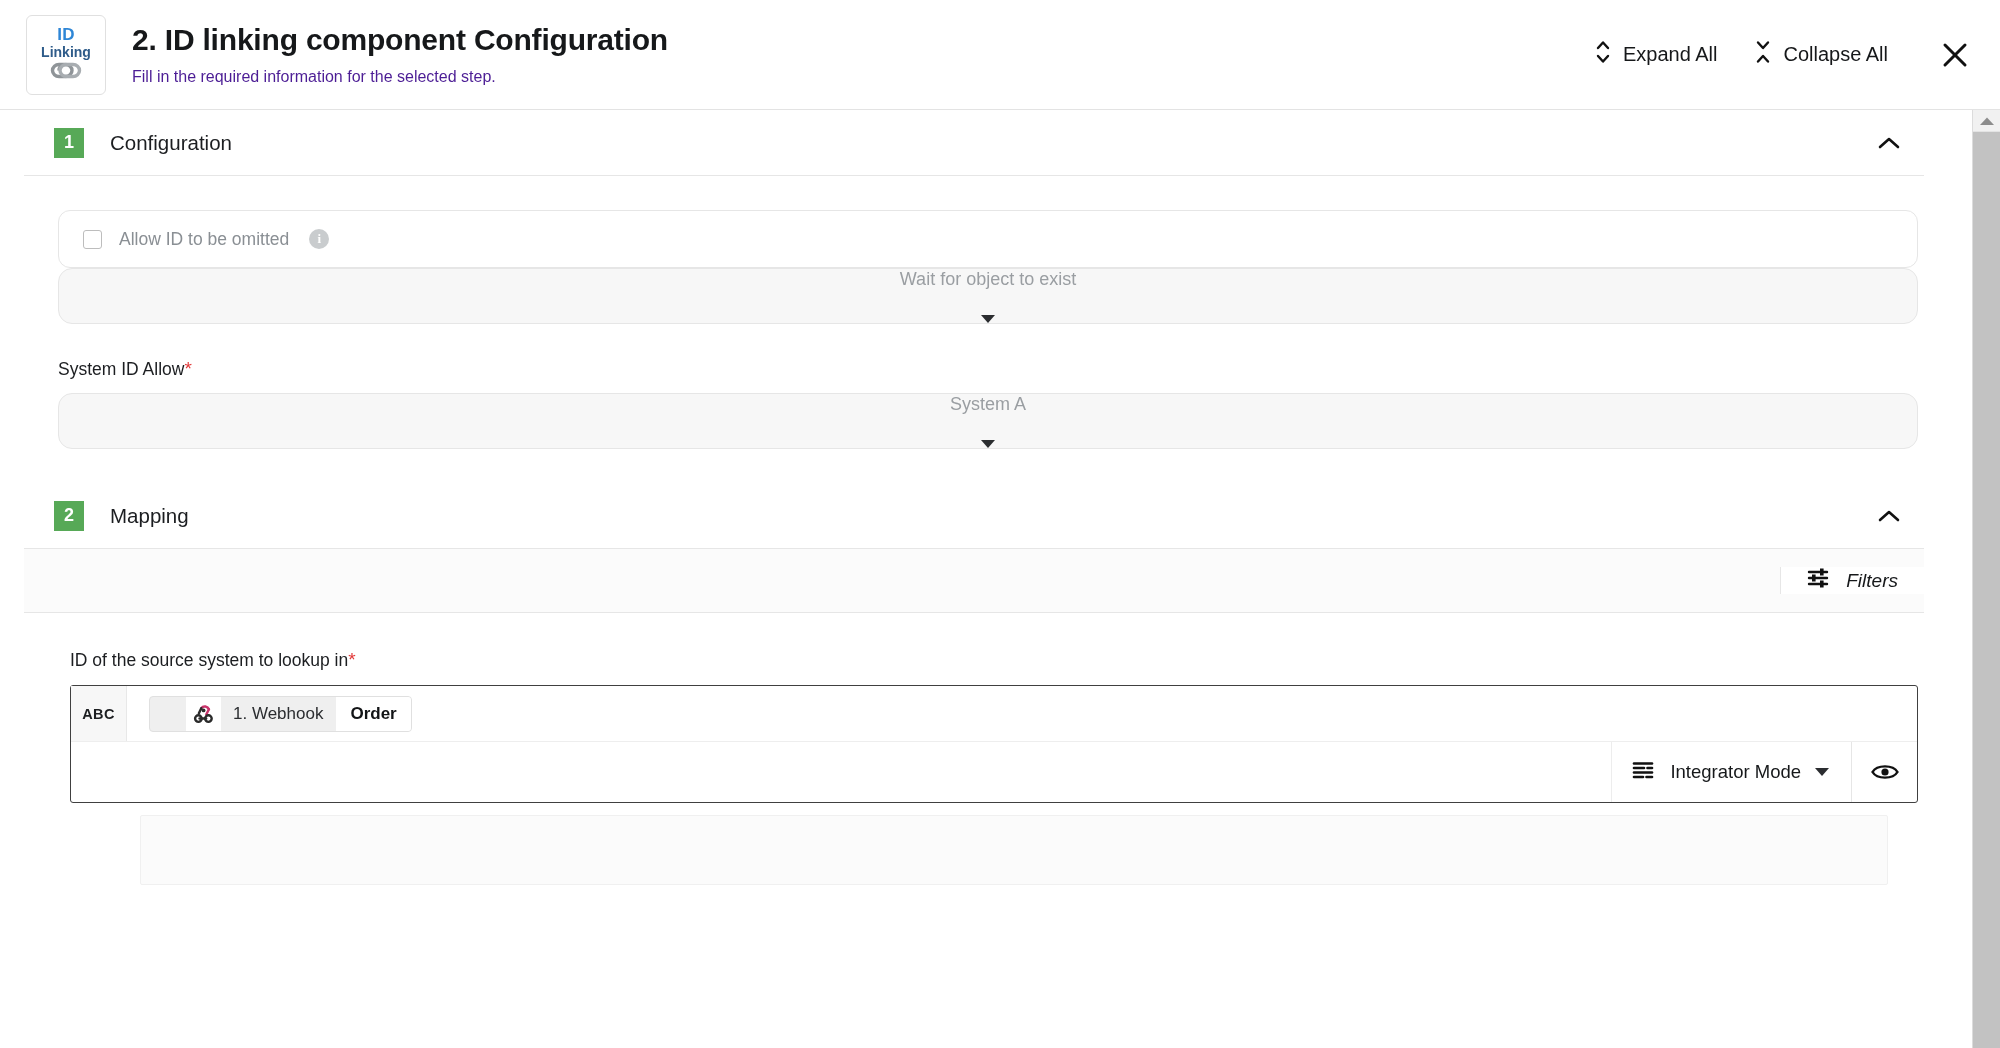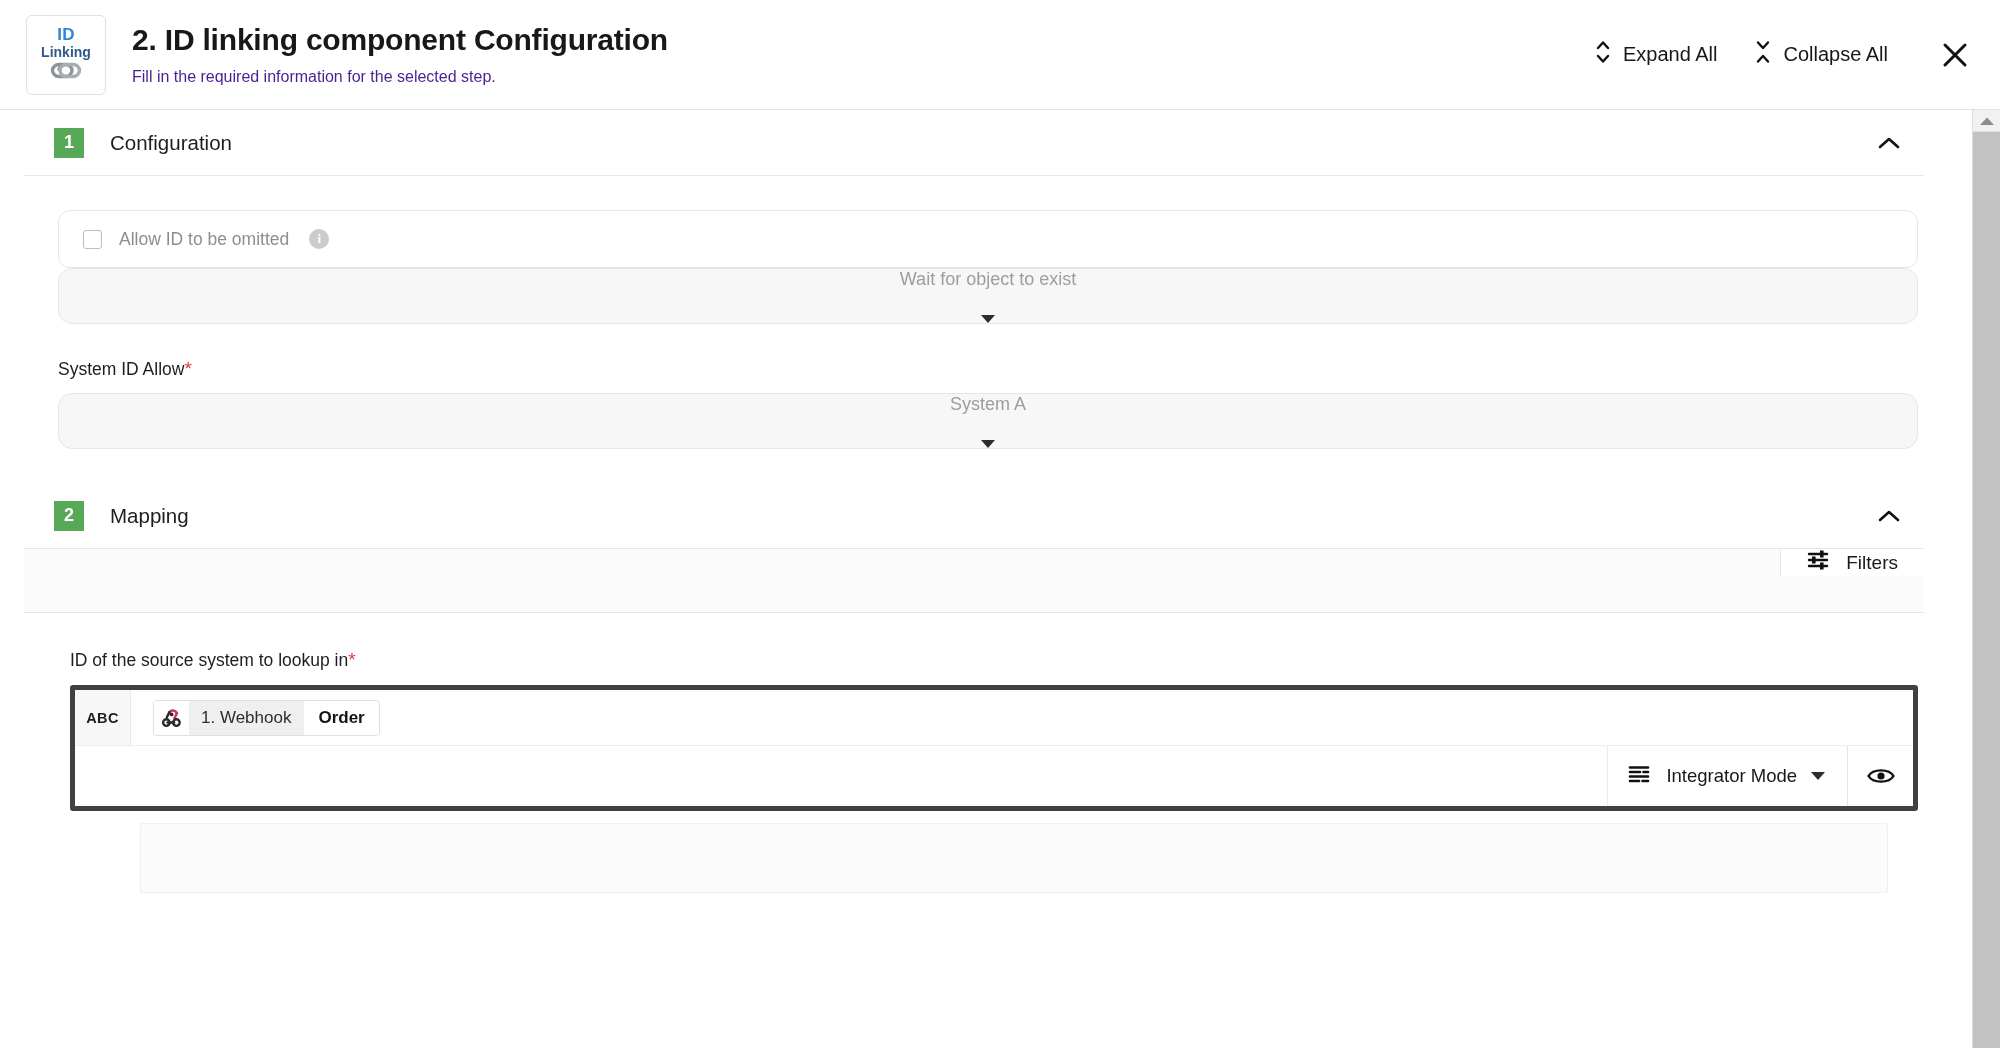--- a/index.html
+++ b/index.html
@@ -190,36 +190,36 @@
   }
 
   .sec1-spacer { height: 34px; }
 
   
   .map-toolbar {
     margin: 0 24px;
     height: 64px;
     background: #fbfbfb;
     border-bottom: 1px solid #e6e6e6;
-    display: flex; align-items: flex-start; justify-content: flex-end;
+    display: flex; align-items: center; justify-content: flex-end; font-style: italic;
   }
   .tb-btn {
     display: flex; align-items: center; gap: 15px;
     padding: 0 26px;
     border-left: 1px solid #e6e6e6;
     font-size: 19px; color: #16181a;
     cursor: pointer;
     background: #ffffff;
   }
 
   .map-body { padding: 36px 30px 0 70px; }
   .map-label { font-size: 17.5px; color: #1c1e21; margin-bottom: 14px; }
 
   .map-field {
-    border: 5px solid #404040;
+    border: 1px solid #404040;
     border-radius: 3px;
     background: #ffffff;
   }
   .map-field-row {
     display: flex; align-items: stretch;
     height: 56px;
     border-bottom: 1px solid #eeeeee;
   }
   .abc-cell {
     width: 56px;
@@ -231,20 +231,21 @@
     flex: 0 0 auto;
   }
   .token-area { flex: 1 1 auto; display: flex; align-items: center; padding-left: 22px; }
   .token {
     display: flex; align-items: stretch;
     height: 36px;
     border: 1px solid #e0e0e0;
     border-radius: 4px;
     overflow: hidden;
     background: #efefef;
+    padding-left: 36px;
   }
   .token-icon {
     width: 36px;
     background: #ffffff;
     display: flex; align-items: center; justify-content: center;
     flex: 0 0 auto;
     border-right: 1px solid #efefef;
   }
   .token-step {
     display: flex; align-items: center;

